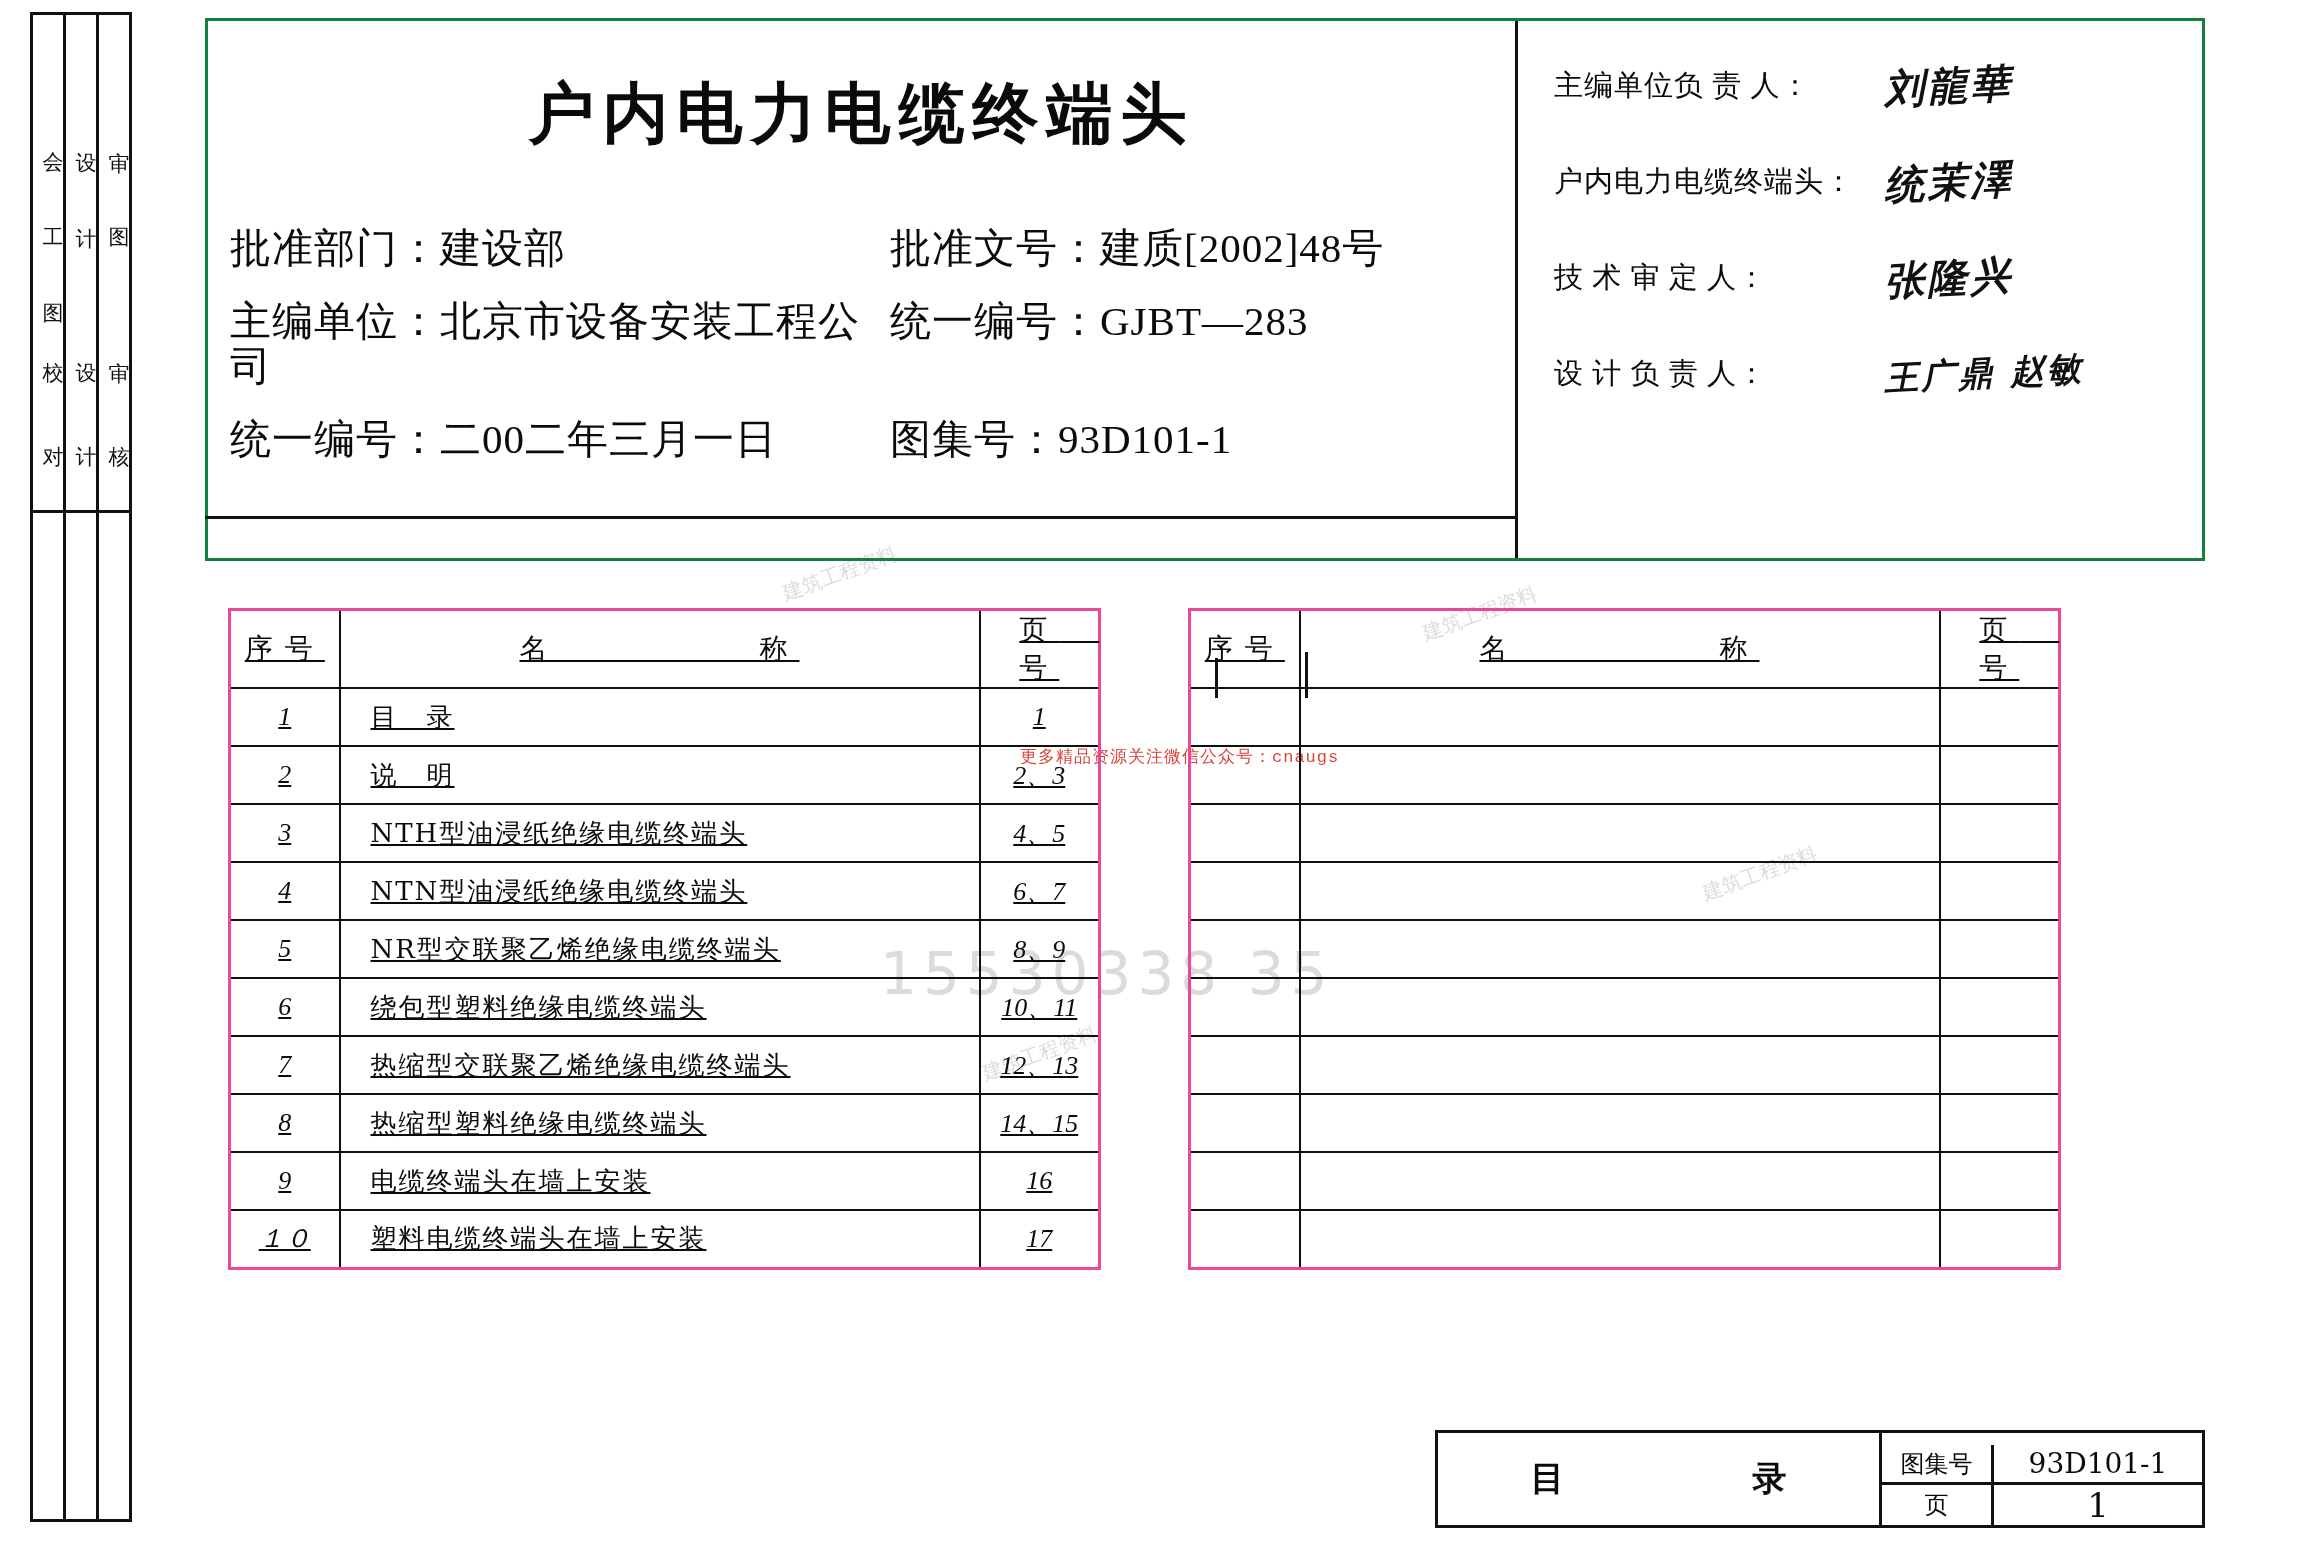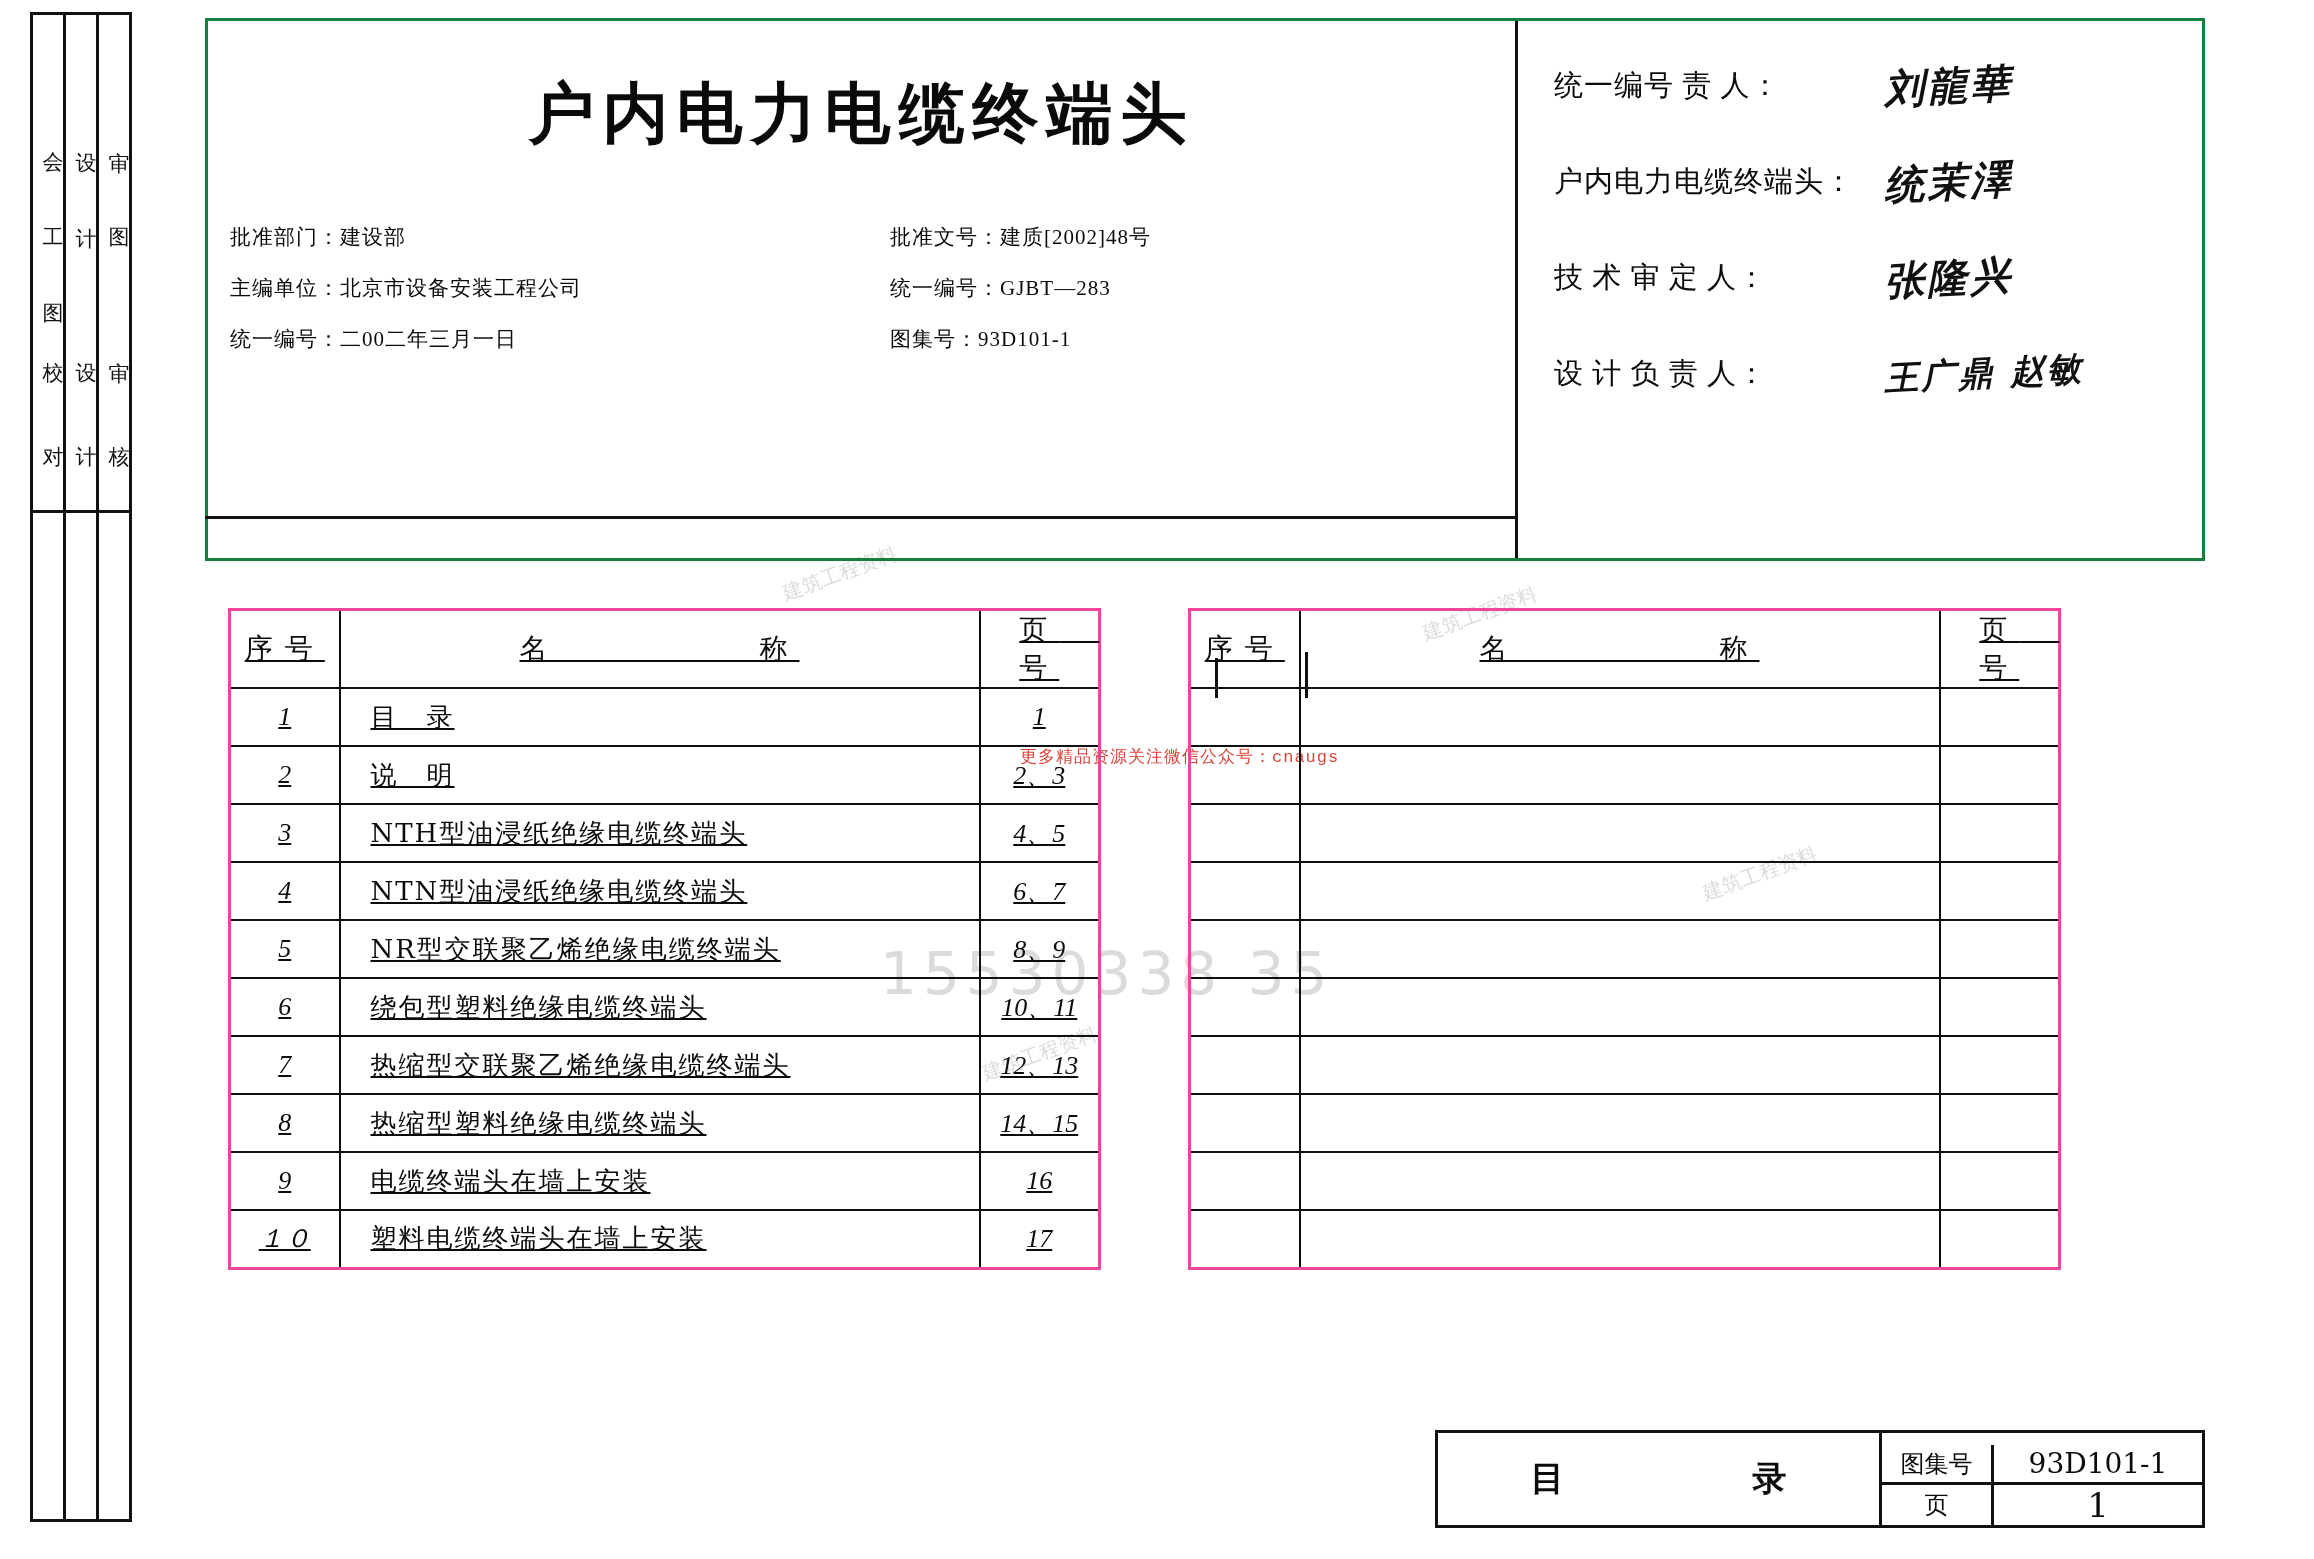--- a/index.html
+++ b/index.html
@@ -99,21 +99,21 @@
   }
   .meta-grid {
     position: absolute;
     left: 22px;
     top: 205px;
     width: 1270px;
   }
   .meta-row {
     display: flex;
     margin-bottom: 28px;
-    font-size: 21px;
+    font-size: 41px;
     line-height: 1.1;
   }
   .meta-cell-left { width: 660px; }
   .meta-cell-right { width: 600px; }
   .meta-label { letter-spacing: 1px; }
   .meta-value { letter-spacing: 1px; }
 
   .top-right {
     position: absolute;
     left: 1310px;
@@ -365,21 +365,21 @@
           </div>
           <div class="meta-cell-right">
             <span class="meta-label">图集号：</span><span class="meta-value">93D101-1</span>
           </div>
         </div>
       </div>
     </div>
 
     <div class="top-right">
       <div class="sign-row">
-        <span class="sign-label">统一编号 责 人：</span>
+        <span class="sign-label">主编单位负 责 人：</span>
         <span class="sign-name">刘龍華</span>
       </div>
       <div class="sign-row">
         <span class="sign-label">户内电力电缆终端头：</span>
         <span class="sign-name">统茉澤</span>
       </div>
       <div class="sign-row">
         <span class="sign-label">技 术 审 定 人：</span>
         <span class="sign-name">张隆兴</span>
       </div>

